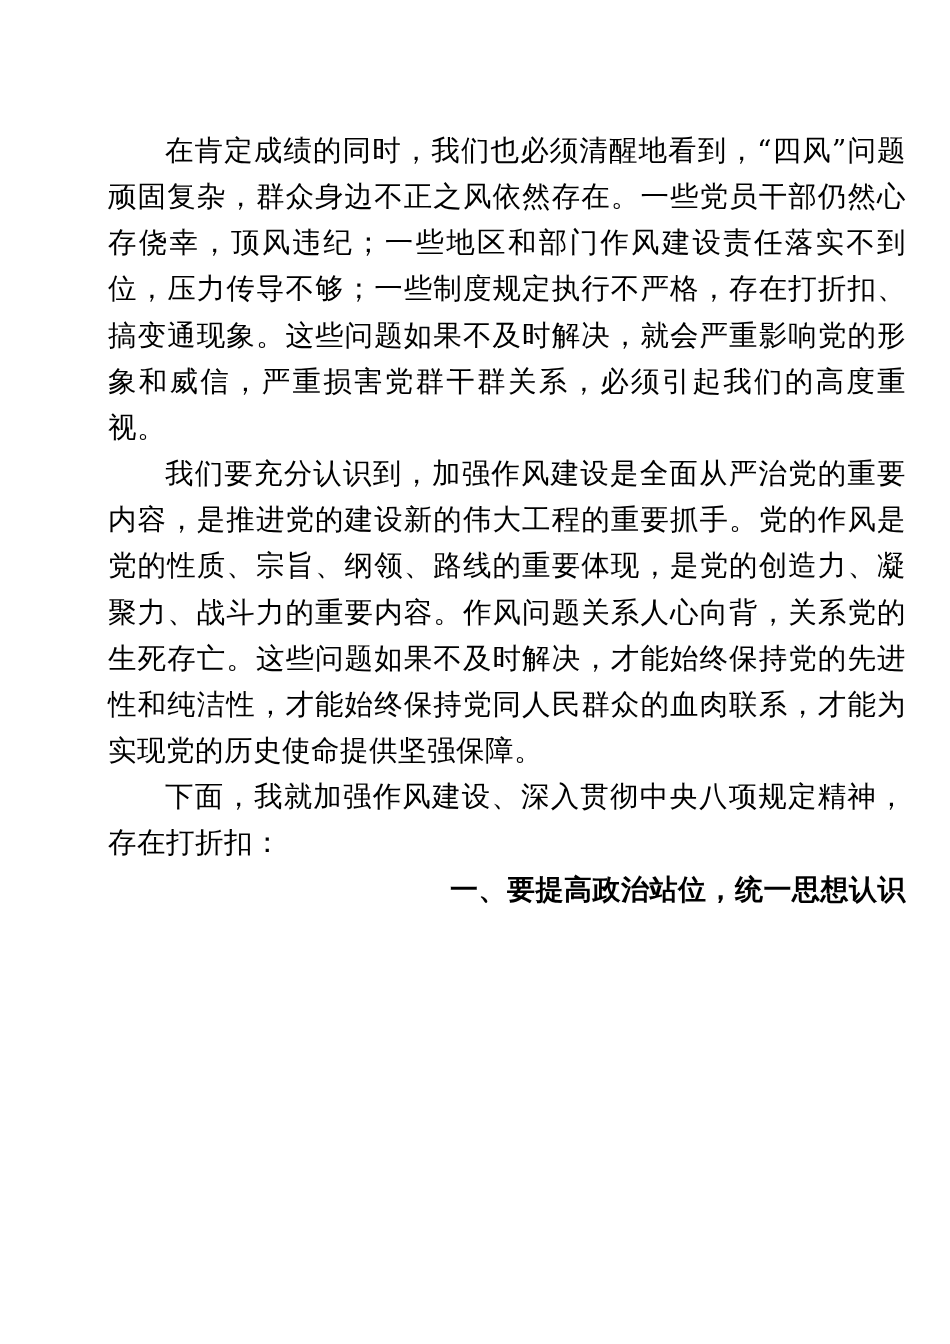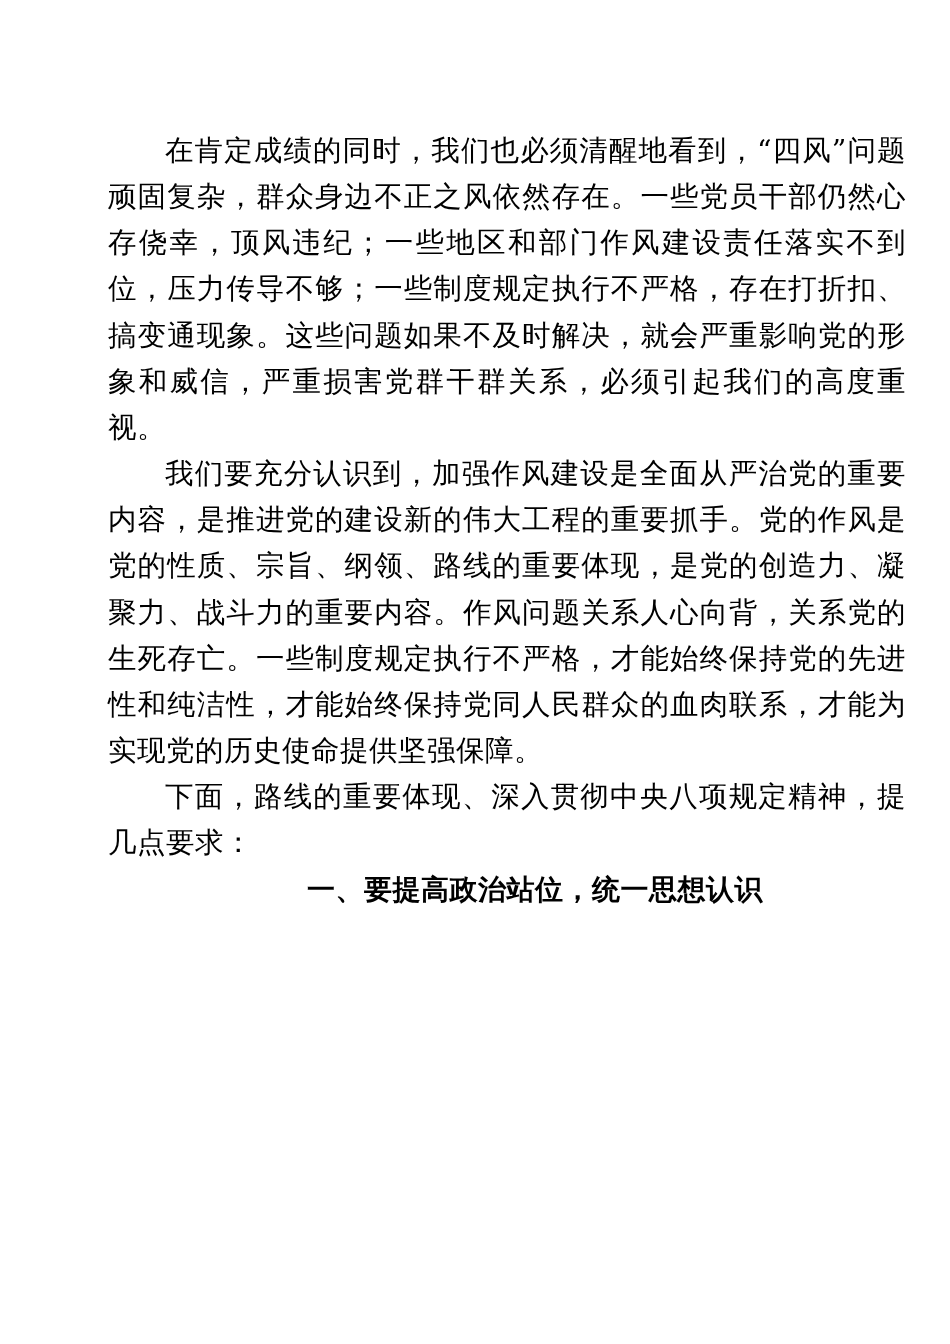--- a/index.html
+++ b/index.html
@@ -34,29 +34,29 @@
     text-justify: inter-ideograph;
     letter-spacing: 0.5px;
     font-family: "DejaVu Serif", "Liberation Serif", serif;
     font-weight: 400;
   }
   p.heading {
     margin: 0;
     text-indent: 2em;
     font-size: 28px;
     line-height: 1.62;
-    text-align: center;
+    text-align: right;
     letter-spacing: 0.5px;
     font-family: "DejaVu Sans", "Liberation Sans", sans-serif;
     font-weight: 700;
   }
 </style>
 </head>
 <body>
 
 <div class="page">
   <div class="doc-body">
     <p class="para">在肯定成绩的同时，我们也必须清醒地看到，“四风”问题顽固复杂，群众身边不正之风依然存在。一些党员干部仍然心存侥幸，顶风违纪；一些地区和部门作风建设责任落实不到位，压力传导不够；一些制度规定执行不严格，存在打折扣、搞变通现象。这些问题如果不及时解决，就会严重影响党的形象和威信，严重损害党群干群关系，必须引起我们的高度重视。</p>
-    <p class="para">我们要充分认识到，加强作风建设是全面从严治党的重要内容，是推进党的建设新的伟大工程的重要抓手。党的作风是党的性质、宗旨、纲领、路线的重要体现，是党的创造力、凝聚力、战斗力的重要内容。作风问题关系人心向背，关系党的生死存亡。一些制度规定执行不严格，才能始终保持党的先进性和纯洁性，才能始终保持党同人民群众的血肉联系，才能为实现党的历史使命提供坚强保障。</p>
-    <p class="para">下面，路线的重要体现、深入贯彻中央八项规定精神，提几点要求：</p>
+    <p class="para">我们要充分认识到，加强作风建设是全面从严治党的重要内容，是推进党的建设新的伟大工程的重要抓手。党的作风是党的性质、宗旨、纲领、路线的重要体现，是党的创造力、凝聚力、战斗力的重要内容。作风问题关系人心向背，关系党的生死存亡。这些问题如果不及时解决，才能始终保持党的先进性和纯洁性，才能始终保持党同人民群众的血肉联系，才能为实现党的历史使命提供坚强保障。</p>
+    <p class="para">下面，我就加强作风建设、深入贯彻中央八项规定精神，存在打折扣：</p>
     <p class="heading">一、要提高政治站位，统一思想认识</p>
   </div>
 </div>
 
 </body></html>

